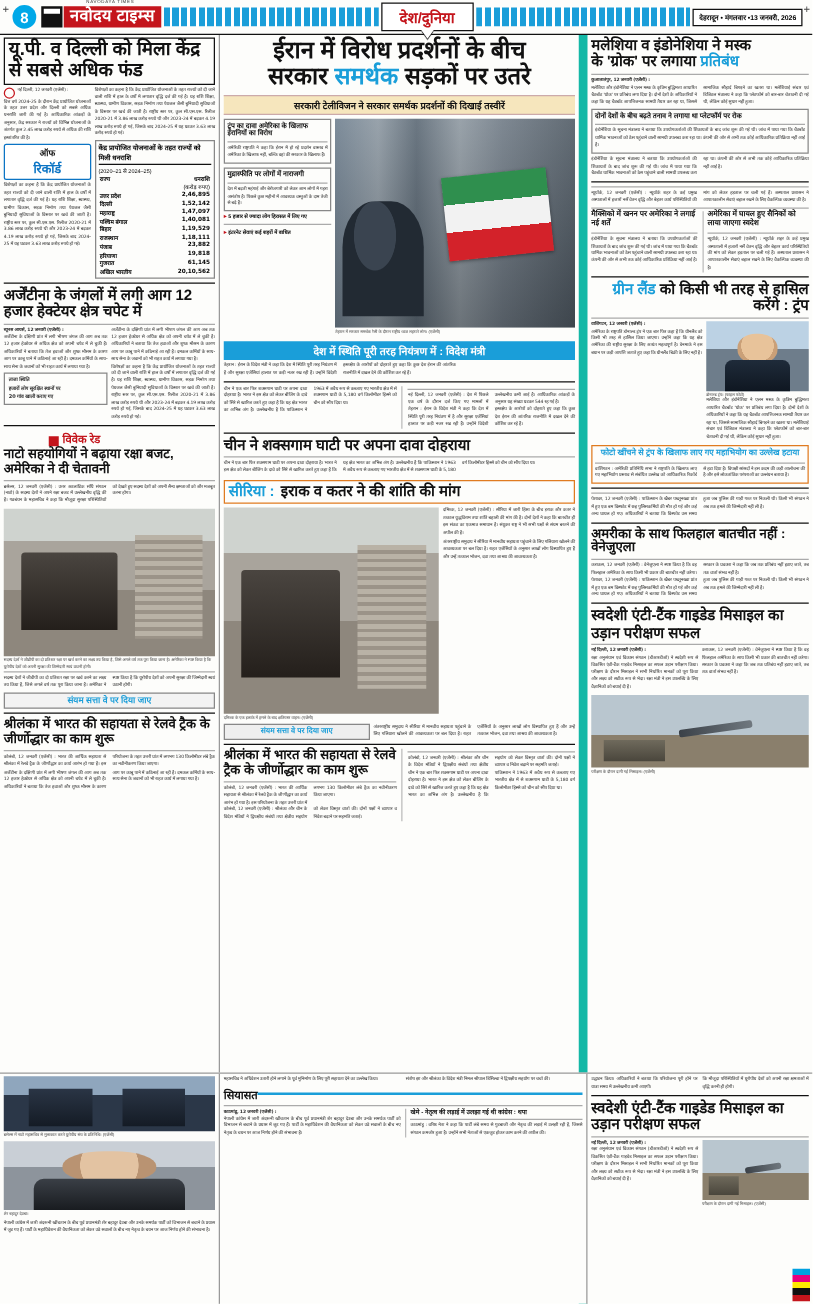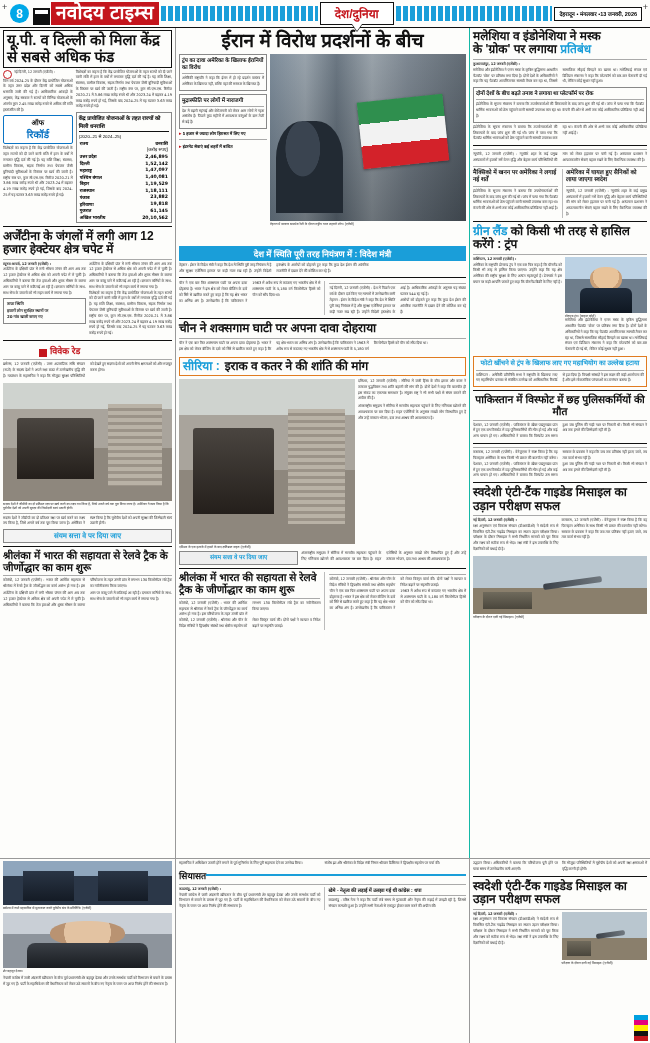--- a/index.html
+++ b/index.html
@@ -14,38 +14,38 @@
   
   .masthead { position: relative; height: 28px; border-bottom: 1px solid #111; display: flex; align-items: center; padding: 0 4px; }
   .pageno {
     width: 19px; height: 19px; border-radius: 50%; background: #00a8e8; color: #fff;
     font-size: 12px; font-weight: bold; display: flex; align-items: center; justify-content: center;
     margin-left: 6px; flex: 0 0 auto;
   }
   .logo-block { position: relative; margin-left: 4px; display: flex; align-items: flex-end; flex: 0 0 auto; }
   .logo-flag { width: 17px; height: 17px; background: #111; margin-right: 1px; position: relative; }
   .logo-flag:after { content:""; position:absolute; left:2px; top:2px; width:13px; height:4px; background:#fff; }
-  .logo-red { background: #c4151c; color: #fff; font-size: 19px; font-weight: bold; padding: 1px 5px 2px 5px; letter-spacing: .3px; line-height: 1.05; }
+  .logo-red { background: #c4151c; color: #fff; font-size: 13px; font-weight: bold; padding: 1px 5px 2px 5px; letter-spacing: .3px; line-height: 1.05; }
   .logo-eng { position: absolute; top: -6px; left: 36px; font-size: 3.5px; color: #333; letter-spacing: .6px; }
   .bars { flex: 1 1 auto; height: 15px; background: repeating-linear-gradient(90deg, #1a9ed9 0 5px, #ffffff 5px 7px); margin: 0 2px; }
   .section-tab {
     position: relative; background: #fff; border: 1px solid #111; padding: 2px 14px;
     font-size: 12px; font-weight: bold; color: #c4151c; flex: 0 0 auto; z-index: 3;
   }
   .section-tab:after{ content:""; position:absolute; left:50%; margin-left:-5px; bottom:-7px; width:0;height:0;
     border-left:5px solid transparent; border-right:5px solid transparent; border-top:7px solid #fff;
     filter: drop-shadow(0 1px 0 #111); }
   .dateline { border: 1px solid #111; font-size: 5.5px; padding: 2px 4px; flex: 0 0 auto; margin-right: 4px; background:#fff; font-weight:bold;}
   .crop-mark { position:absolute; font-size:9px; color:#444; }
 
   
   .cols { display: flex; height: 1015px; }
   .col { padding: 2px 3px; }
   .col-l { width: 176px; border-right: 1px solid #999; }
-  .col-c { width: 294px; border-right: 1px solid #14b8a6; }
+  .col-c { width: 294px; border-right: 7px solid #14b8a6; }
   .col-r { width: 180px; }
 
   
   .hl { font-weight: bold; line-height: 1.12; color: #111; }
   .hl-xl { font-size: 19px; }
   .hl-lg { font-size: 15px; }
   .hl-md { font-size: 12px; }
   .hl-sm { font-size: 10.5px; }
   .cyan { color: #1a9ed9; }
   .rule { border-top: 1px solid #111; margin: 3px 0; }
@@ -266,20 +266,21 @@
           <div class="body-text">विशेषज्ञों का कहना है कि केंद्र प्रायोजित योजनाओं के तहत राज्यों को दी जाने वाली राशि में हाल के वर्षों में लगातार वृद्धि दर्ज की गई है। यह राशि शिक्षा, स्वास्थ्य, ग्रामीण विकास, सड़क निर्माण तथा पेयजल जैसी बुनियादी सुविधाओं के विस्तार पर खर्च की जाती है। राष्ट्रीय स्तर पर, कुल सी.एस.एस. रिलीज 2020-21 में 3.86 लाख करोड़ रुपये थी और 2023-24 में बढ़कर 4.19 लाख करोड़ रुपये हो गई, जिसके बाद 2024-25 में यह घटकर 3.63 लाख करोड़ रुपये हो गई।</div>
         </div>
       </div>
 
       <div class="rule"></div>
 
       <div class="viveklabel">
         <div class="sq"></div>
         <div class="txt">विवेक रेड</div>
       </div>
+      <div class="hl hl-sm" style="margin-top:1px;">नाटो सहयोगियों ने बढ़ाया रक्षा बजट, अमेरिका ने दी चेतावनी</div>
       <div class="rule-thin"></div>
       <div class="body-text c2">ब्रसेल्स, 12 जनवरी (एजेंसी) : उत्तर अटलांटिक संधि संगठन (नाटो) के सदस्य देशों ने अपने रक्षा बजट में उल्लेखनीय वृद्धि की है। गठबंधन के महासचिव ने कहा कि मौजूदा सुरक्षा परिस्थितियों को देखते हुए सदस्य देशों को अपनी सैन्य क्षमताओं को और मजबूत करना होगा।</div>
 
       <div class="photo ph-street" style="height:118px;margin-top:3px;"></div>
       <div class="photo-cap">सदस्य देशों ने जीडीपी का दो प्रतिशत रक्षा पर खर्च करने का लक्ष्य तय किया है, जिसे अगले वर्ष तक पूरा किया जाना है। अमेरिका ने स्पष्ट किया है कि यूरोपीय देशों को अपनी सुरक्षा की जिम्मेदारी स्वयं उठानी होगी।</div>
 
       <div class="rule-thin"></div>
       <div class="body-text c2">सदस्य देशों ने जीडीपी का दो प्रतिशत रक्षा पर खर्च करने का लक्ष्य तय किया है, जिसे अगले वर्ष तक पूरा किया जाना है। अमेरिका ने स्पष्ट किया है कि यूरोपीय देशों को अपनी सुरक्षा की जिम्मेदारी स्वयं उठानी होगी।</div>
 
       <div class="box-grey" style="background:#f3f3f3;margin-top:2px;padding:2px;">
@@ -289,21 +290,25 @@
       <div class="rule"></div>
       <div class="hl hl-sm">श्रीलंका में भारत की सहायता से रेलवे ट्रैक के जीर्णोद्धार का काम शुरू</div>
       <div class="rule-thin"></div>
       <div class="body-text c2">कोलंबो, 12 जनवरी (एजेंसी) : भारत की आर्थिक सहायता से श्रीलंका में रेलवे ट्रैक के जीर्णोद्धार का कार्य आरंभ हो गया है। इस परियोजना के तहत उत्तरी प्रांत में लगभग 130 किलोमीटर लंबे ट्रैक का नवीनीकरण किया जाएगा।</div>
       <div class="body-text c2" style="margin-top:1px;">अर्जेंटीना के दक्षिणी प्रांत में लगी भीषण जंगल की आग अब तक 12 हजार हेक्टेयर से अधिक क्षेत्र को अपनी चपेट में ले चुकी है। अधिकारियों ने बताया कि तेज हवाओं और शुष्क मौसम के कारण आग पर काबू पाने में कठिनाई आ रही है। दमकल कर्मियों के साथ-साथ सेना के जवानों को भी राहत कार्य में लगाया गया है।</div>
     </div>
 
     <div class="col col-c">
 
       <div class="hl hl-xl" style="text-align:center;">ईरान में विरोध प्रदर्शनों के बीच</div>
-
+      <div class="hl hl-xl" style="text-align:center;">
+        <span>सरकार </span><span class="cyan">समर्थक</span><span> सड़कों पर उतरे</span>
+      </div>
+
+      <div class="kicker-bar" style="margin-top:3px;">सरकारी टेलीविजन ने सरकार समर्थक प्रदर्शनों की दिखाई तस्वीरें</div>
 
       <div style="display:flex;gap:3px;margin-top:3px;">
         <div style="width:31%;">
           <div class="box-grey" style="padding:2px;">
             <div class="hl" style="font-size:5.5px;line-height:1.25;">ट्रंप का दावा अमेरिका के खिलाफ ईरानियों का विरोध</div>
             <div class="rule-thin"></div>
             <div class="body-text">अमेरिकी राष्ट्रपति ने कहा कि ईरान में हो रहे प्रदर्शन वास्तव में अमेरिका के खिलाफ नहीं, बल्कि वहां की सरकार के खिलाफ हैं।</div>
           </div>
           <div class="box-grey" style="padding:2px;margin-top:3px;">
             <div class="hl" style="font-size:5.5px;line-height:1.25;">मुद्रास्फीति पर लोगों में नाराजगी</div>
@@ -320,21 +325,21 @@
             <span>इंटरनेट सेवाएं कई शहरों में बाधित</span>
           </div>
         </div>
 
         <div style="width:69%;">
           <div class="photo ph-protest" style="height:167px;"></div>
           <div class="photo-cap">तेहरान में सरकार समर्थक रैली के दौरान राष्ट्रीय ध्वज लहराते लोग। (एजेंसी)</div>
         </div>
       </div>
 
-      <div class="bluebar center" style="margin-top:19px;">देश में स्थिति पूरी तरह नियंत्रण में : विदेश मंत्री</div>
+      <div class="bluebar center" style="margin-top:6px;">देश में स्थिति पूरी तरह नियंत्रण में : विदेश मंत्री</div>
       <div class="body-text c3" style="margin-top:2px;">तेहरान : ईरान के विदेश मंत्री ने कहा कि देश में स्थिति पूरी तरह नियंत्रण में है और सुरक्षा एजेंसियां हालात पर कड़ी नजर रख रही हैं। उन्होंने विदेशी हस्तक्षेप के आरोपों को दोहराते हुए कहा कि कुछ देश ईरान की आंतरिक राजनीति में दखल देने की कोशिश कर रहे हैं।</div>
 
       <div class="rule"></div>
 
       <div style="display:flex;gap:4px;">
         <div style="width:50%;">
           <div class="body-text c2">चीन ने एक बार फिर शक्सगाम घाटी पर अपना दावा दोहराया है। भारत ने इस क्षेत्र को लेकर बीजिंग के दावे को सिरे से खारिज करते हुए कहा है कि यह क्षेत्र भारत का अभिन्न अंग है। उल्लेखनीय है कि पाकिस्तान ने 1963 में अवैध रूप से कब्जाए गए भारतीय क्षेत्र में से शक्सगाम घाटी के 5,180 वर्ग किलोमीटर हिस्से को चीन को सौंप दिया था।</div>
         </div>
         <div style="width:50%;border-left:1px solid #bbb;padding-left:4px;">
           <div class="rule-thin"></div>
@@ -428,21 +433,21 @@
         </div>
         <div style="width:50%;border-left:1px solid #bbb;padding-left:3px;">
           <div class="hl" style="font-size:6px;line-height:1.25;">अमेरिका में घायल हुए सैनिकों को लाया जाएगा स्वदेश</div>
           <div class="rule-thin"></div>
           <div class="body-text">न्यूयॉर्क, 12 जनवरी (एजेंसी) : न्यूयॉर्क शहर के कई प्रमुख अस्पतालों में हजारों नर्सें वेतन वृद्धि और बेहतर कार्य परिस्थितियों की मांग को लेकर हड़ताल पर चली गई हैं। अस्पताल प्रशासन ने आपातकालीन सेवाएं बहाल रखने के लिए वैकल्पिक व्यवस्था की है।</div>
         </div>
       </div>
 
       <div class="rule"></div>
 
-      <div class="hl hl-md" style="text-align:left;">
+      <div class="hl hl-md" style="text-align:right;">
         <span class="cyan">ग्रीन लैंड </span><span>को किसी भी तरह से हासिल करेंगे : ट्रंप</span>
       </div>
       <div class="rule-thin"></div>
 
       <div style="display:flex;gap:3px;">
         <div style="width:52%;">
           <div class="body-text" style="font-weight:bold;">वाशिंगटन, 12 जनवरी (एजेंसी) :</div>
           <div class="body-text">अमेरिका के राष्ट्रपति डोनाल्ड ट्रंप ने एक बार फिर कहा है कि ग्रीनलैंड को किसी भी तरह से हासिल किया जाएगा। उन्होंने कहा कि यह क्षेत्र अमेरिका की राष्ट्रीय सुरक्षा के लिए अत्यंत महत्वपूर्ण है। डेनमार्क ने इस बयान पर कड़ी आपत्ति जताते हुए कहा कि ग्रीनलैंड बिक्री के लिए नहीं है।</div>
         </div>
         <div style="width:48%;">
@@ -453,26 +458,26 @@
       </div>
 
       <div class="orange-box" style="margin-top:3px;padding:2px;">
         <div class="hl cyan" style="font-size:6.5px;text-align:center;line-height:1.3;">फोटो खींचने से ट्रंप के खिलाफ लाए गए महाभियोग का उल्लेख हटाया</div>
         <div class="rule-thin"></div>
         <div class="body-text c2">वाशिंगटन : अमेरिकी प्रतिनिधि सभा ने राष्ट्रपति के खिलाफ लाए गए महाभियोग प्रस्ताव से संबंधित उल्लेख को आधिकारिक रिकॉर्ड से हटा दिया है। विपक्षी सांसदों ने इस कदम की कड़ी आलोचना की है और इसे लोकतांत्रिक परंपराओं का उल्लंघन बताया है।</div>
       </div>
 
       <div class="rule"></div>
 
-      <div class="hl hl-sm" style="text-align:center;">पाकिस्तान में विस्फोट में छह पुलिसकर्मियों की मौत</div>
       <div class="rule-thin"></div>
       <div class="body-text c2">पेशावर, 12 जनवरी (एजेंसी) : पाकिस्तान के खैबर पख्तूनख्वा प्रांत में हुए एक बम विस्फोट में छह पुलिसकर्मियों की मौत हो गई और कई अन्य घायल हो गए। अधिकारियों ने बताया कि विस्फोट उस समय हुआ जब पुलिस की गाड़ी गश्त पर निकली थी। किसी भी संगठन ने अब तक हमले की जिम्मेदारी नहीं ली है।</div>
 
       <div class="rule"></div>
 
+      <div class="hl hl-sm">अमरीका के साथ फिलहाल बातचीत नहीं : वेनेजुएला</div>
       <div class="rule-thin"></div>
       <div class="body-text c2">कराकस, 12 जनवरी (एजेंसी) : वेनेजुएला ने स्पष्ट किया है कि वह फिलहाल अमेरिका के साथ किसी भी प्रकार की बातचीत नहीं करेगा। सरकार के प्रवक्ता ने कहा कि जब तक प्रतिबंध नहीं हटाए जाते, तब तक वार्ता संभव नहीं है।</div>
       <div class="body-text c2">पेशावर, 12 जनवरी (एजेंसी) : पाकिस्तान के खैबर पख्तूनख्वा प्रांत में हुए एक बम विस्फोट में छह पुलिसकर्मियों की मौत हो गई और कई अन्य घायल हो गए। अधिकारियों ने बताया कि विस्फोट उस समय हुआ जब पुलिस की गाड़ी गश्त पर निकली थी। किसी भी संगठन ने अब तक हमले की जिम्मेदारी नहीं ली है।</div>
 
       <div class="rule"></div>
 
       <div class="hl hl-md">स्वदेशी एंटी-टैंक गाइडेड मिसाइल का उड़ान परीक्षण सफल</div>
       <div class="rule-thin"></div>
       <div style="display:flex;gap:3px;">
         <div style="width:50%;">

